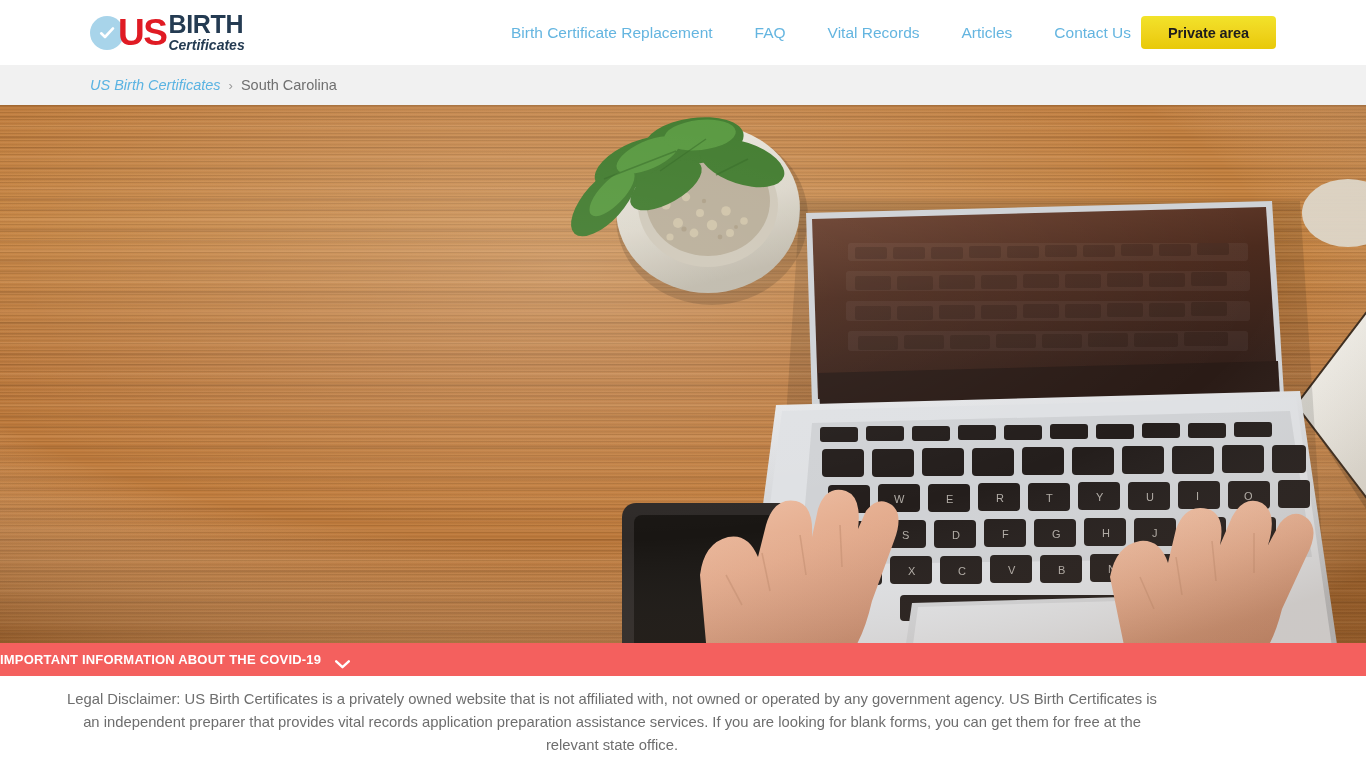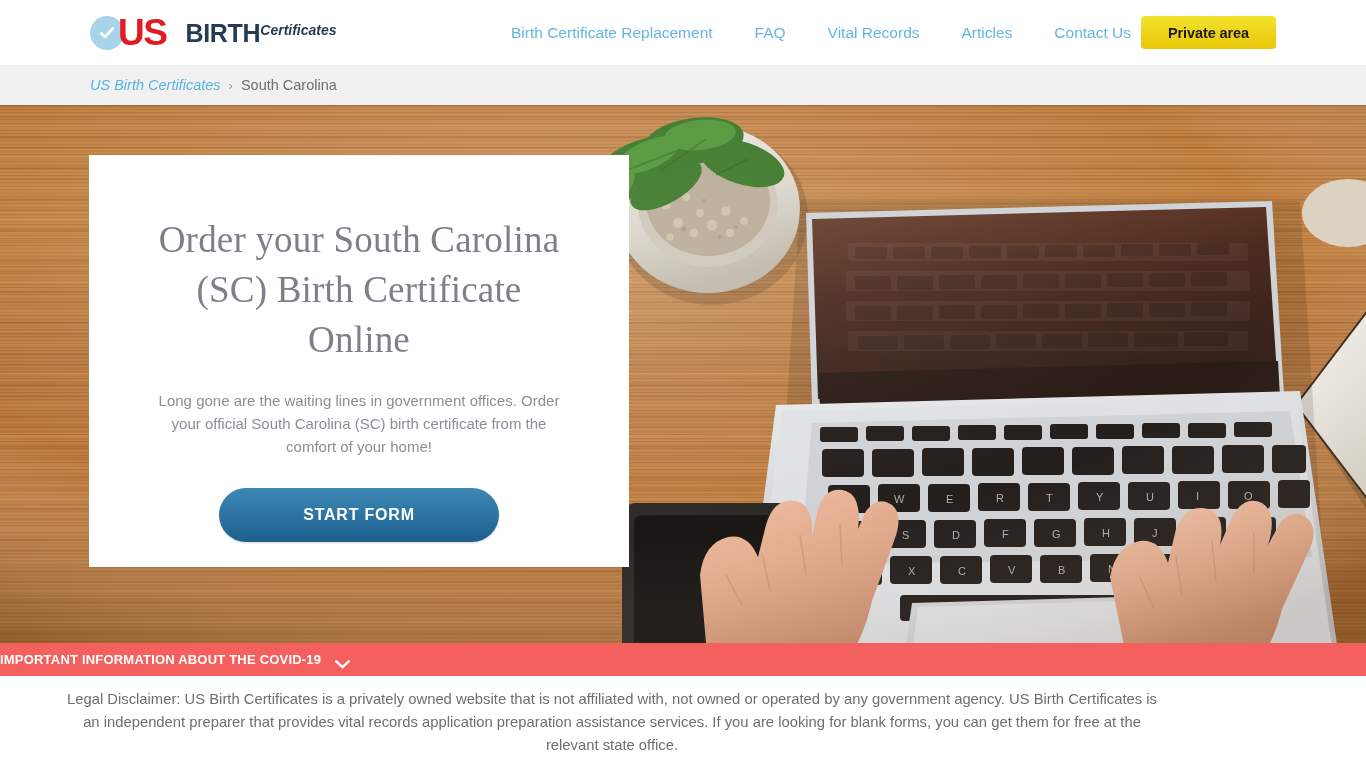--- a/index.html
+++ b/index.html
@@ -51,23 +51,23 @@
     font-weight: 700;
     color: #e01b24;
     letter-spacing: -1.5px;
     line-height: 38px;
     position: relative;
     z-index: 2;
     font-family: "Liberation Sans", sans-serif;
   }
   .logo-right {
     display: flex;
-    flex-direction: row;
+    flex-direction: column;
     justify-content: center;
-    margin-left: 19px;
+    margin-left: 2px;
     line-height: 1;
   }
   .logo-birth {
     font-size: 25px;
     font-weight: 700;
     color: #243b52;
     letter-spacing: -0.3px;
     line-height: 24px;
   }
   .logo-cert {
@@ -583,25 +583,20 @@
         <path d="M1140 472 L1154 504"></path>
           <path d="M1176 452 L1182 490"></path>
         <path d="M1212 436 L1216 476"></path>
           <path d="M1254 428 L1254 468"></path>
       </g>
     </g>
 
     <rect width="1366" height="538" fill="url(#lightFall)" opacity="0.55"></rect>
   </svg>
 
-  <div class="hero-card">
-    <h1 class="hero-title">Order your South Carolina (SC) Birth Certificate Online</h1>
-    <p class="hero-sub">Long gone are the waiting lines in government offices. Order your official South Carolina (SC) birth certificate from the comfort of your home!</p>
-    <button class="start-btn">START FORM</button>
-  </div>
 </div>
 
 <div class="covid-bar">
   <span class="covid-text">IMPORTANT INFORMATION ABOUT THE COVID-19</span>
   <span class="chevron-down">
     <svg width="15" height="9" viewBox="0 0 15 9" aria-hidden="true">
       <path d="M1.2 1.3 L7.5 7.2 L13.8 1.3" stroke="#ffffff" stroke-width="2.4" fill="none" stroke-linecap="round" stroke-linejoin="round"></path>
     </svg>
   </span>
 </div>

